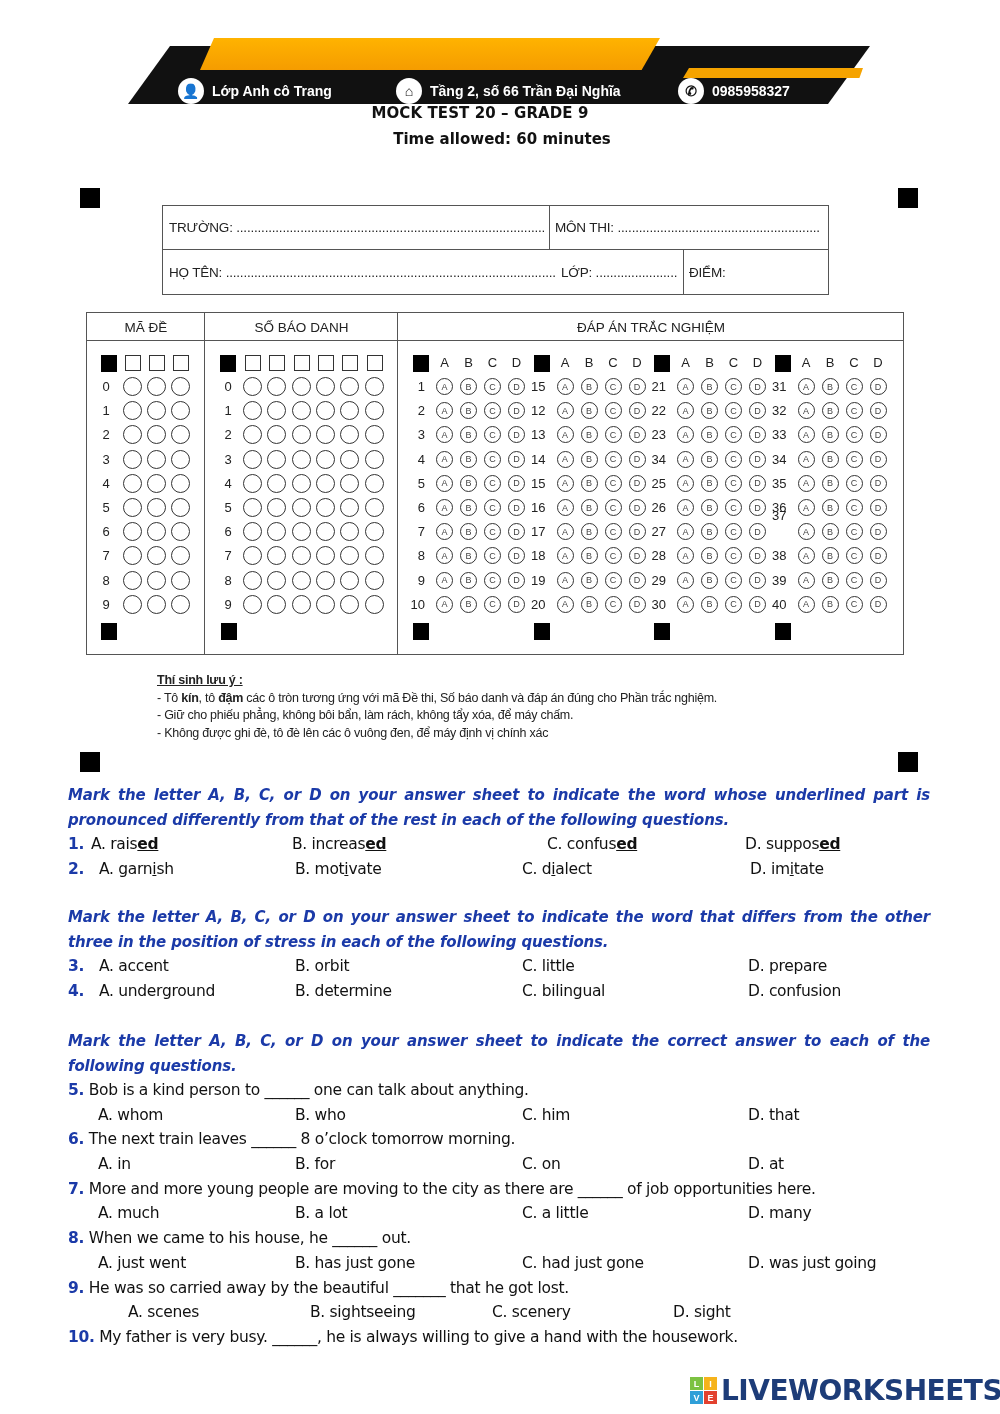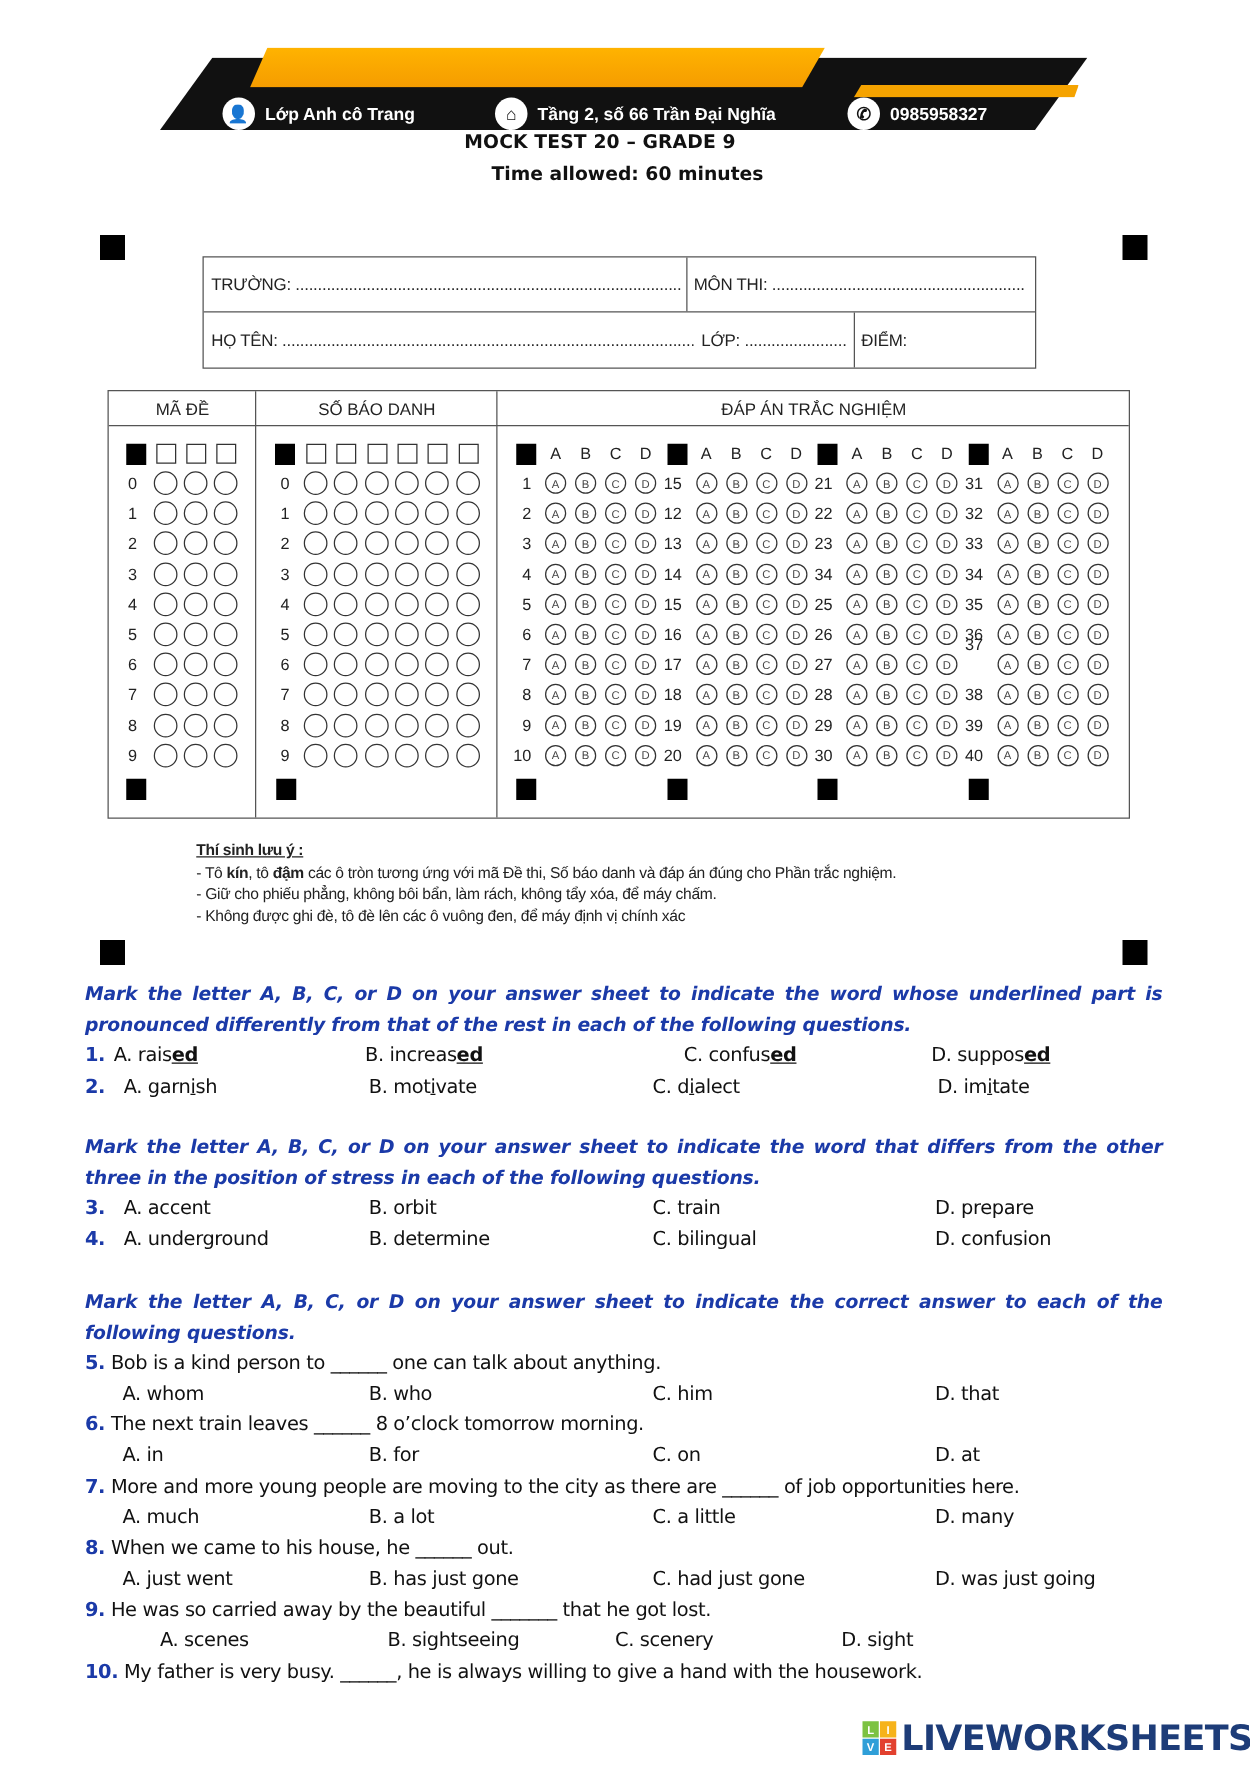--- a/index.html
+++ b/index.html
@@ -485,21 +485,21 @@
 </div>
 
 <div id="questions">
     <div class="qsec" style="top:783px;">
       <div class="instr">Mark the letter A, B, C, or D on your answer sheet to indicate the word whose underlined part is pronounced differently from that of the rest in each of the following questions.</div>
       <div class="line"><span class="qn">1.</span><span class="opt" style="left:23px;">A. rais<span class="ul">ed</span></span><span class="opt" style="left:224px;">B. increas<span class="ul">ed</span></span><span class="opt" style="left:451px;margin-left:28px;">C. confus<span class="ul">ed</span></span><span class="opt" style="left:677px;">D. suppos<span class="ul">ed</span></span></div>
       <div class="line"><span class="qn">2.</span><span class="opt" style="left:31px;">A. garn<span class="uln">i</span>sh</span><span class="opt" style="left:227px;">B. mot<span class="uln">i</span>vate</span><span class="opt" style="left:454px;">C. d<span class="uln">i</span>alect</span><span class="opt" style="left:682px;">D. im<span class="uln">i</span>tate</span></div>
     </div>
     <div class="qsec" style="top:905px;">
       <div class="instr">Mark the letter A, B, C, or D on your answer sheet to indicate the word that differs from the other three in the position of stress in each of the following questions.</div>
-      <div class="line"><span class="qn">3.</span><span class="opt" style="left:31px;">A. accent</span><span class="opt" style="left:227px;">B. orbit</span><span class="opt" style="left:454px;">C. train</span><span class="opt" style="left:680px;">D. prepare</span></div>
+      <div class="line"><span class="qn">3.</span><span class="opt" style="left:31px;">A. accent</span><span class="opt" style="left:227px;">B. orbit</span><span class="opt" style="left:454px;">C. little</span><span class="opt" style="left:680px;">D. prepare</span></div>
       <div class="line"><span class="qn">4.</span><span class="opt" style="left:31px;">A. underground</span><span class="opt" style="left:227px;">B. determine</span><span class="opt" style="left:454px;">C. bilingual</span><span class="opt" style="left:680px;">D. confusion</span></div>
     </div>
     <div class="qsec" style="top:1029px;">
       <div class="instr">Mark the letter A, B, C, or D on your answer sheet to indicate the correct answer to each of the following questions.</div>
       <div class="line"><span class="qn">5.</span><span> Bob is a kind person to ______ one can talk about anything.</span></div>
       <div class="line">
         <span class="opt" style="left:30px;">A. whom</span>
         <span class="opt" style="left:227px;">B. who</span>
         <span class="opt" style="left:454px;">C. him</span>
         <span class="opt" style="left:680px;">D. that</span>

